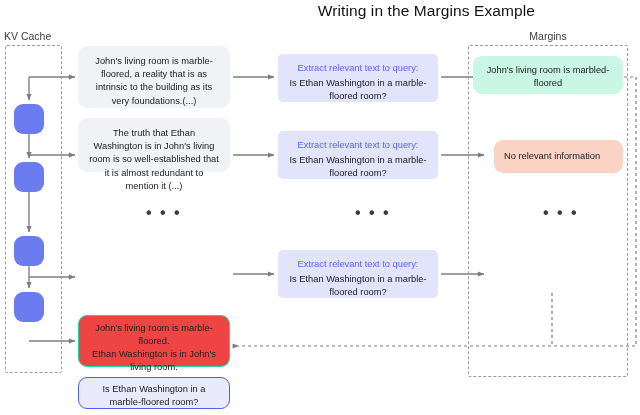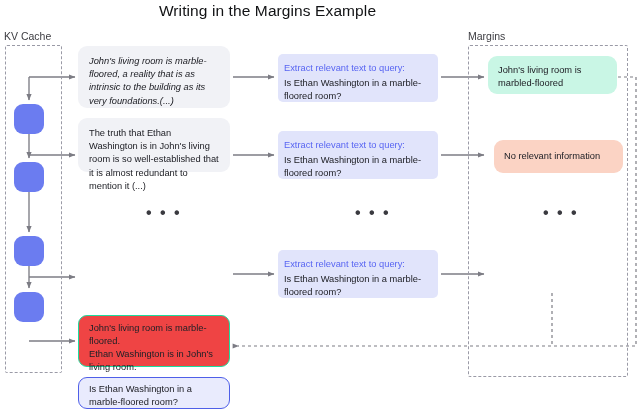--- a/index.html
+++ b/index.html
@@ -14,26 +14,26 @@
     overflow: hidden;
     font-family: "Liberation Sans", sans-serif;
     color: #1d1d1f;
   }
   #canvas {
     position: absolute;
     left: 0; top: 0;
     width: 640px;
     height: 415px;
   }
-  .abs { position: absolute; box-sizing: border-box; }
+  .abs { position: absolute; box-sizing: border-box; text-align: center; }
 
   
   #title {
     left: 0; top: 2px; width: 535px;
-    text-align: center;
+    text-align: right;
     font-size: 15.5px;
     letter-spacing: 0.1px;
     color: #111214;
   }
 
   
   .col-header {
     font-size: 10.5px;
     color: #3c3c41;
     white-space: nowrap;
@@ -63,21 +63,21 @@
 
   
   .ctx-box {
     background: #f1f2f6;
     border-radius: 9px;
     padding: 9px 11px;
     font-size: 9.3px;
     line-height: 1.42;
     color: #202127;
   }
-  #ctx1 { left: 78px; top: 46px;  width: 152px; height: 62px; font-style: italic; }
+  #ctx1 { left: 78px; top: 46px;  width: 152px; height: 62px; }
   #ctx2 { left: 78px; top: 118px; width: 152px; height: 54px; }
   #ctx3 { left: 78px; top: 246px; width: 152px; height: 62px; }
 
   
   .prompt-box {
     background: #e1e4fb;
     border-radius: 5px;
     padding: 8px 6px;
     font-size: 9.3px;
     line-height: 1.42;
@@ -95,21 +95,21 @@
   
   .marg-box-item {
     border-radius: 9px;
     padding: 8px 10px;
     font-size: 9.3px;
     line-height: 1.42;
     color: #202127;
   }
   .marg-green { background: #c9f6e5; }
   .marg-peach { background: #fbd3c4; }
-  #mg1 { left: 488px; top: 56px;  width: 129px; height: 38px; }
+  #mg1 { left: 473px; top: 56px;  width: 150px; height: 38px; }
   #mg2 { left: 494px; top: 140px; width: 129px; height: 33px; display:flex; align-items:center; }
   #mg3 { left: 488px; top: 254px; width: 129px; height: 38px; }
 
   
   #summary {
     left: 78px; top: 315px; width: 152px; height: 52px;
     background: #ef4444;
     border: 1.6px solid #1edc9e;
     border-radius: 9px;
     padding: 6px 10px;

